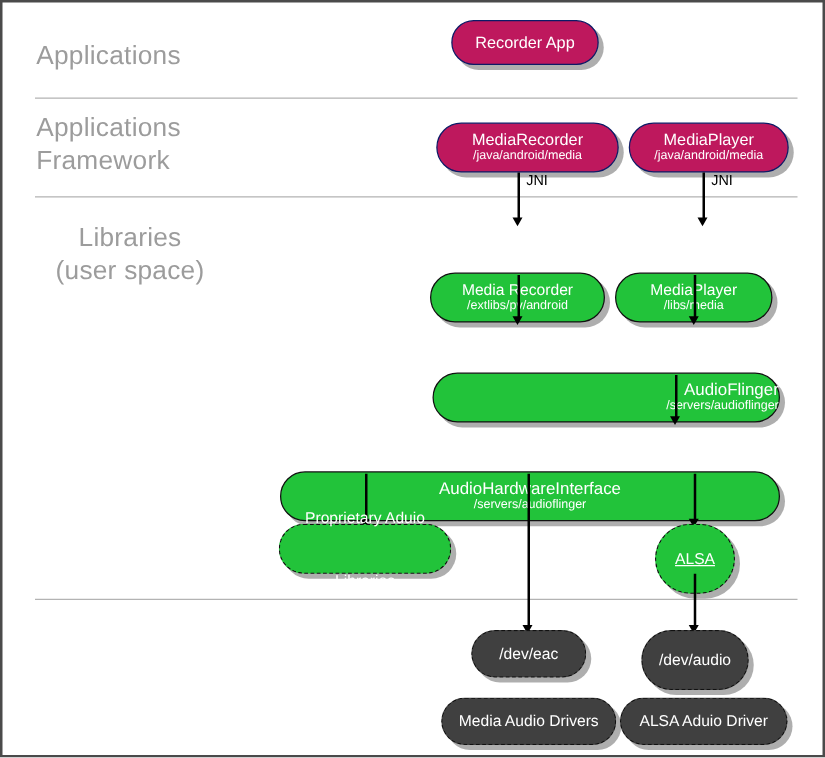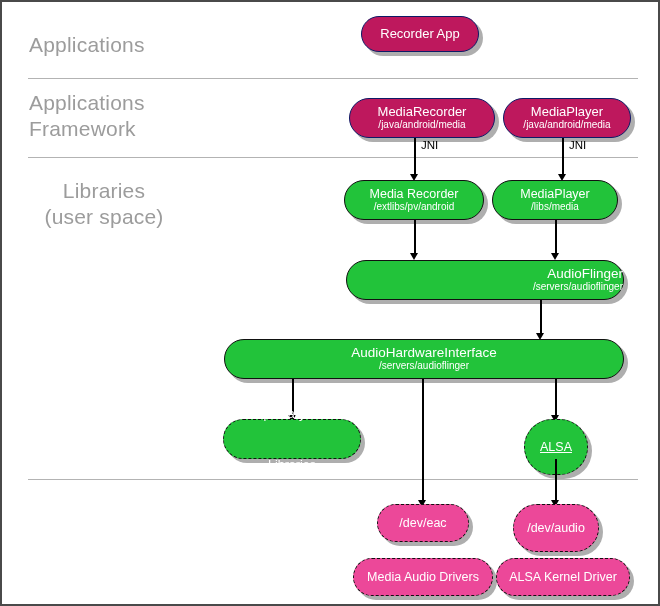--- a/index.html
+++ b/index.html
@@ -42,23 +42,23 @@
     align-items:center;
     justify-content:center;
     color:#ffffff;
     text-align:center;
     box-shadow:4px 4px 0 0 rgba(170,170,170,.95);
   }
   .node .t1{font-size:12.5px;line-height:14px;white-space:nowrap;}
   .node .t2{font-size:10px;line-height:12px;white-space:nowrap;}
 
   .node.blue{background:#be185d;border:1px solid #0d1a66;}
-  .node.green{background:#22c33a;border:1.5px solid #111111;}
+  .node.green{background:#22c33a;border:1.5px solid #111111;margin-top:38px;}
   .node.green-dashed{background:#22c33a;border:1.5px dashed #111111;gap:37px;}
-  .node.red-dashed{background:#ec4899;border:1.5px dashed #111111;}
+  .node.red-dashed{background:#404040;border:1.5px dashed #111111;}
 
   .node.blue .t1{font-size:13px;}
   .node.big .t1{font-size:13.5px;}
 
   
   .vline{position:absolute;width:1.5px;background:#000000;}
   .arrow{
     position:absolute;
     width:0;height:0;
     border-left:4.5px solid transparent;
@@ -169,16 +169,16 @@
 
   <div class="node red-dashed" style="left:511px;top:502px;width:86px;height:48px;">
     <div class="t1">/dev/audio</div>
   </div>
 
   <div class="node red-dashed" style="left:351px;top:556px;width:140px;height:38px;">
     <div class="t1">Media Audio Drivers</div>
   </div>
 
   <div class="node red-dashed" style="left:494px;top:556px;width:134px;height:38px;">
-    <div class="t1">ALSA Kernel Driver</div>
+    <div class="t1">ALSA Aduio Driver</div>
   </div>
 
 </div>
 
 </body></html>

